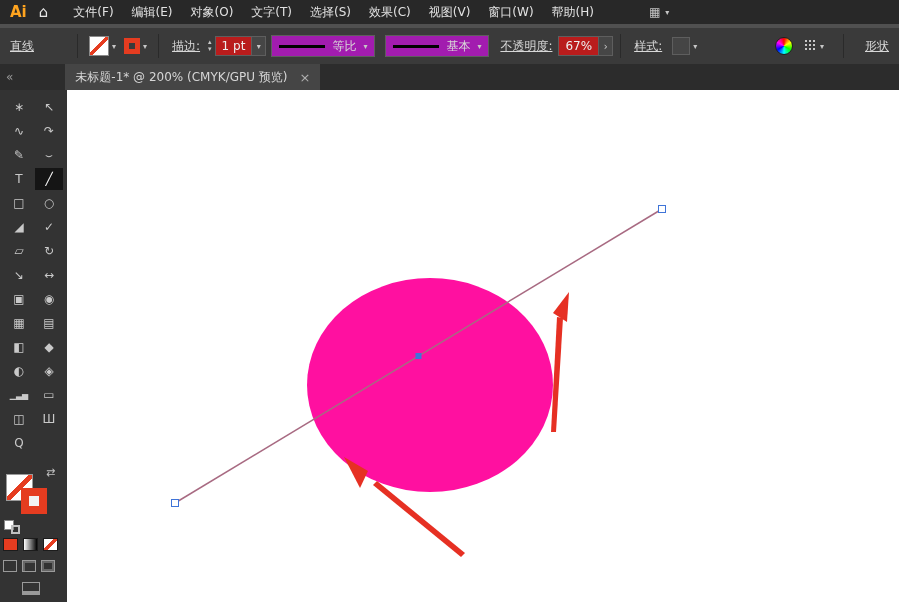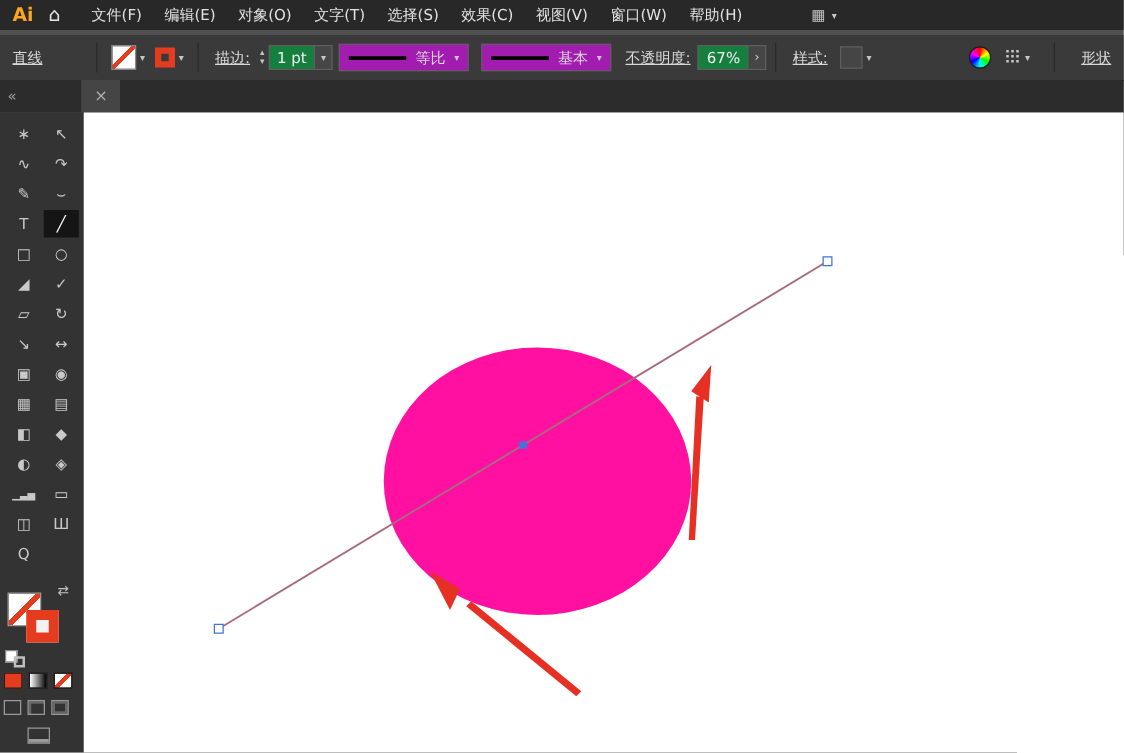--- a/index.html
+++ b/index.html
@@ -21,21 +21,21 @@
               border-bottom:1px solid #232323;display:flex;align-items:center;color:#d8d8d8;font-size:12px;}
   .cb-label{margin:0 6px;white-space:nowrap;text-decoration:underline;}
   .tool-name{margin-left:10px;margin-right:36px;}
   .sep{width:1px;height:24px;background:#2a2a2a;margin:0 7px;flex:none;}
   .combo{display:flex;align-items:center;gap:3px;margin:0 4px;}
   .caret{font-size:8px;color:#c6c6c6;}
   .fill-mini{width:18px;height:18px;border:1px solid #8a8a8a;background:
       linear-gradient(135deg,#fff 42%,var(--accent-red,#e53c20) 42%,var(--accent-red,#e53c20) 56%,#fff 56%);}
   .stroke-mini{width:16px;height:16px;box-sizing:border-box;border:5px solid var(--accent-red,#e53c20);background:var(--bar-bg,#3a3a3a);}
   .stepper{display:flex;flex-direction:column;line-height:7px;font-size:7px;color:#c6c6c6;margin:0 3px 0 2px;}
-  .fld{background:#15803d;border:1px solid #5e5e5e;height:18px;display:flex;align-items:center;
+  .fld{background:#b91c1c;border:1px solid #5e5e5e;height:18px;display:flex;align-items:center;
        padding:0 6px;color:#eee;white-space:nowrap;}
   .caret-box{background:#464646;border:1px solid #5e5e5e;border-left:none;height:18px;width:13px;
              display:flex;align-items:center;justify-content:center;color:#ccc;font-size:10px;}
   .drop{display:flex;align-items:center;gap:7px;background:#a21caf;border:1px solid #5e5e5e;height:20px;
         padding:0 7px;margin:0 5px;}
   .linepreview{width:46px;height:3px;background:#000;}
   .style-swatch{width:16px;height:16px;background:#454545;border:1px solid #5e5e5e;}
   .right-group{margin-left:auto;display:flex;align-items:center;gap:8px;padding-right:4px;}
   .wheel{width:16px;height:16px;border-radius:50%;border:1px solid #202020;
          background:conic-gradient(#f00,#ff0,#0f0,#0ff,#00f,#f0f,#f00);}
@@ -159,20 +159,21 @@
         <span class="caret">▾</span>
       </div>
       <span class="sep"></span>
       <span class="cb-label">形状</span>
     </div>
   </div>
 
   <div class="tabbar">
     <span class="collapse">«</span>
     <div class="tab">
+      <span>未标题-1* @ 200% (CMYK/GPU 预览)</span>
       <span class="close">×</span>
     </div>
   </div>
 
   <div class="toolbar">
     <div class="tools">
         <div class="tool">
           <span>∗</span>
         </div>
         <div class="tool">

